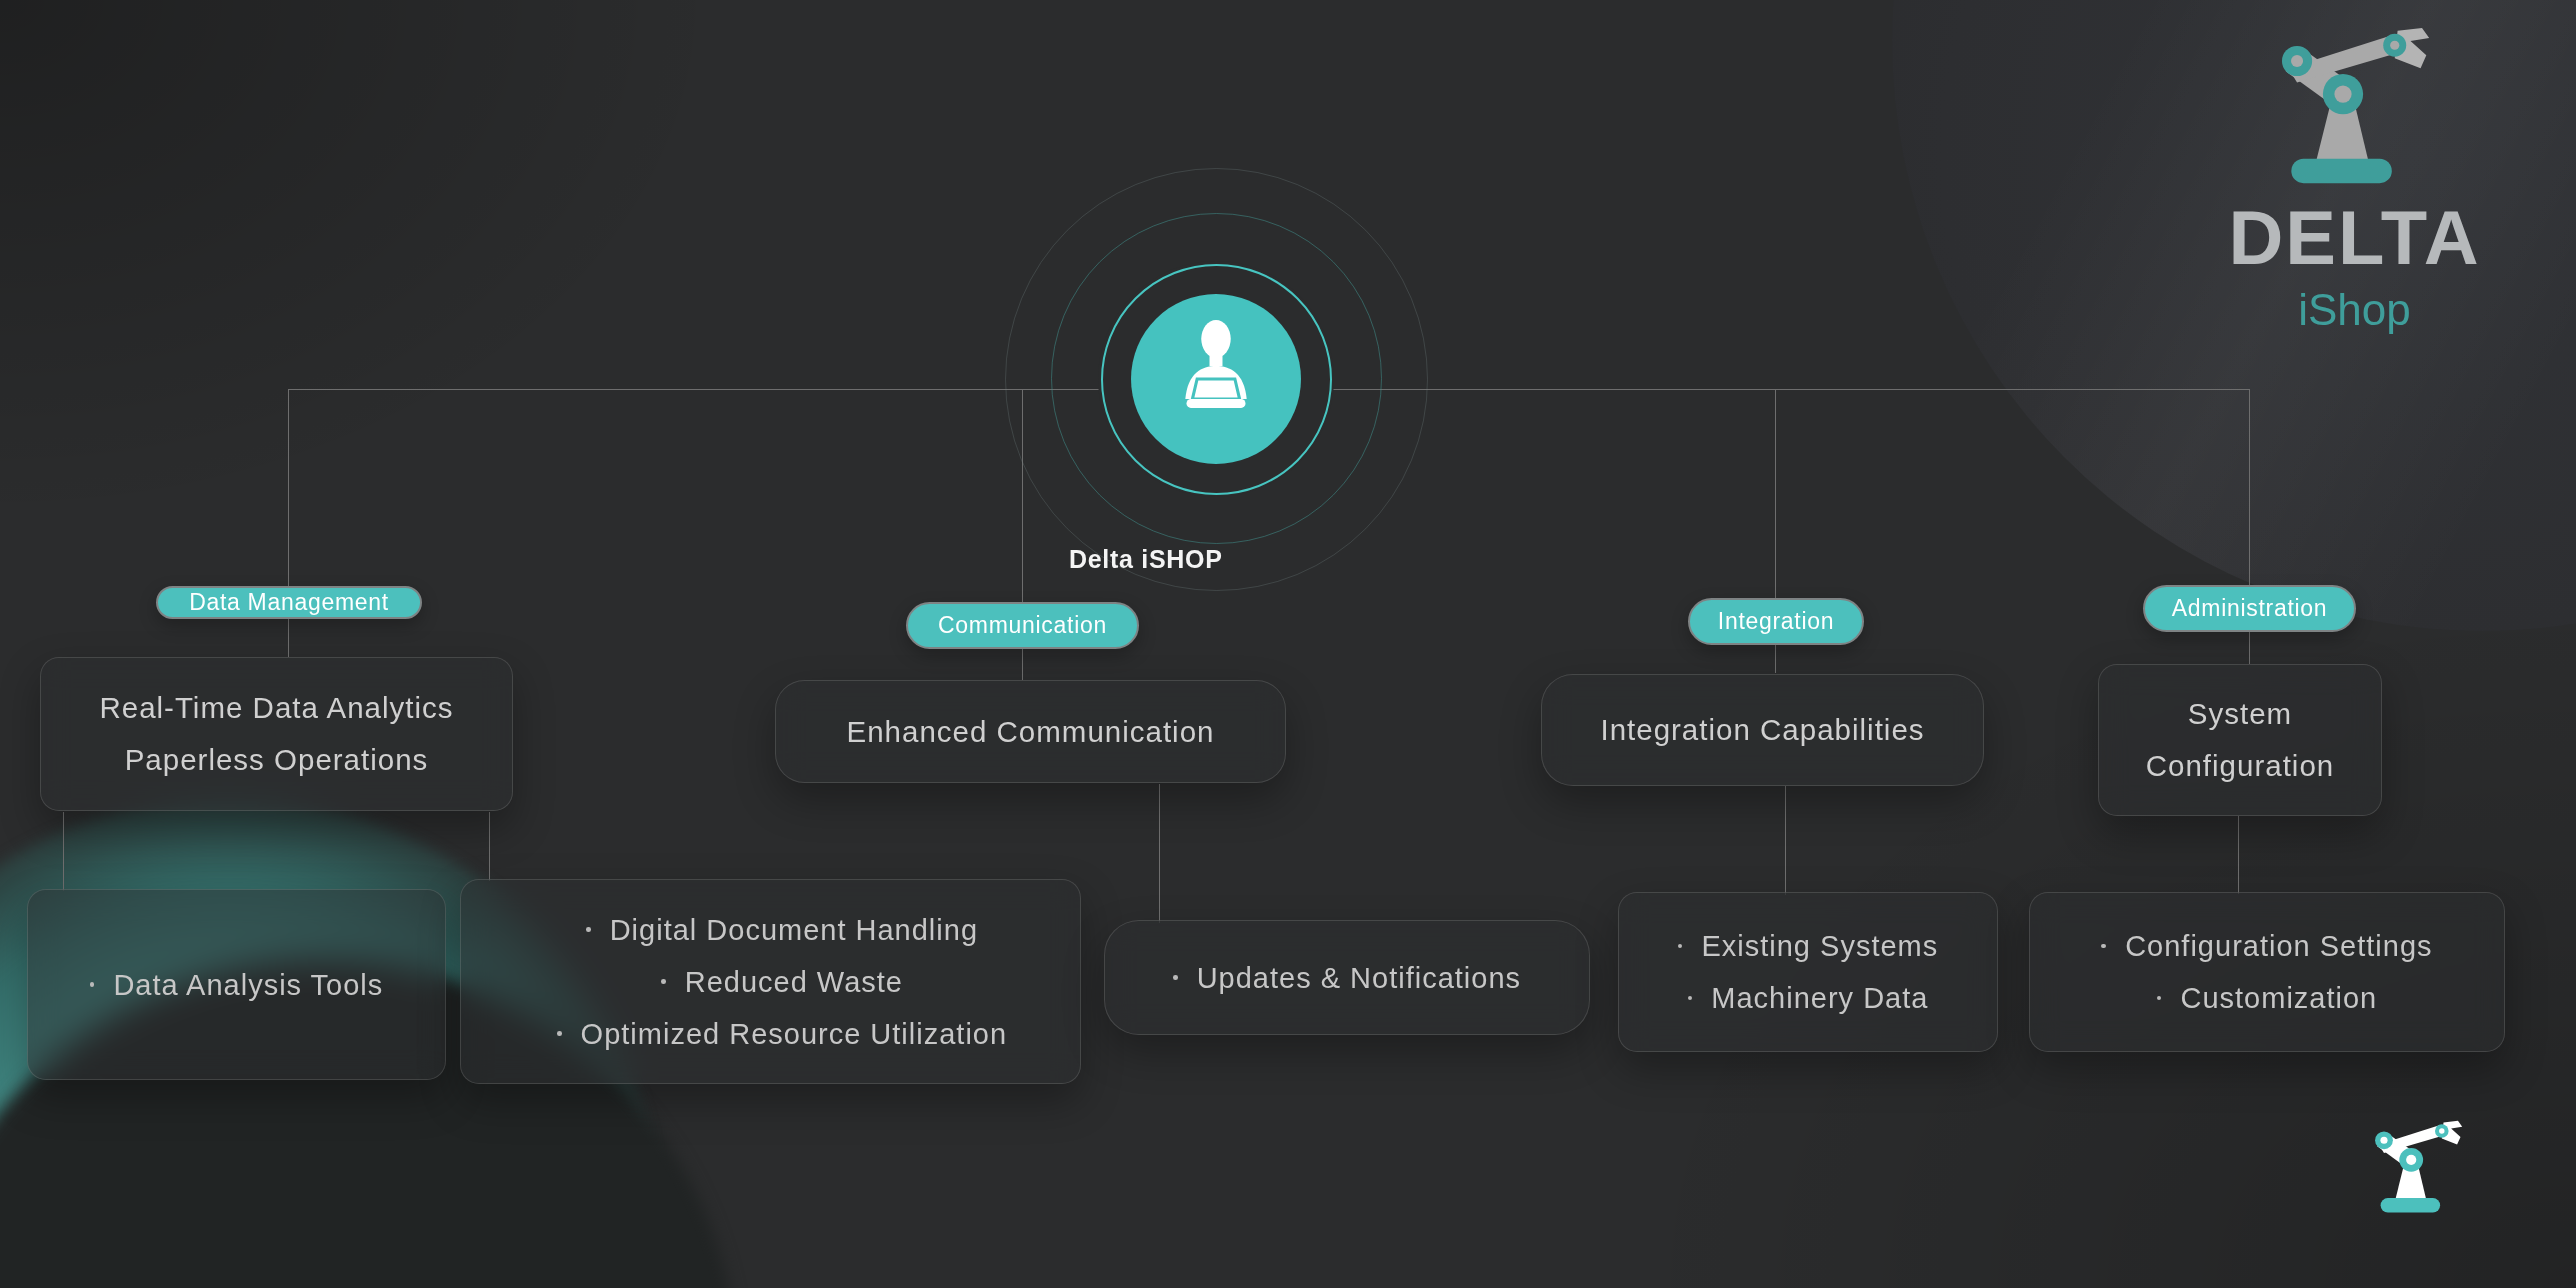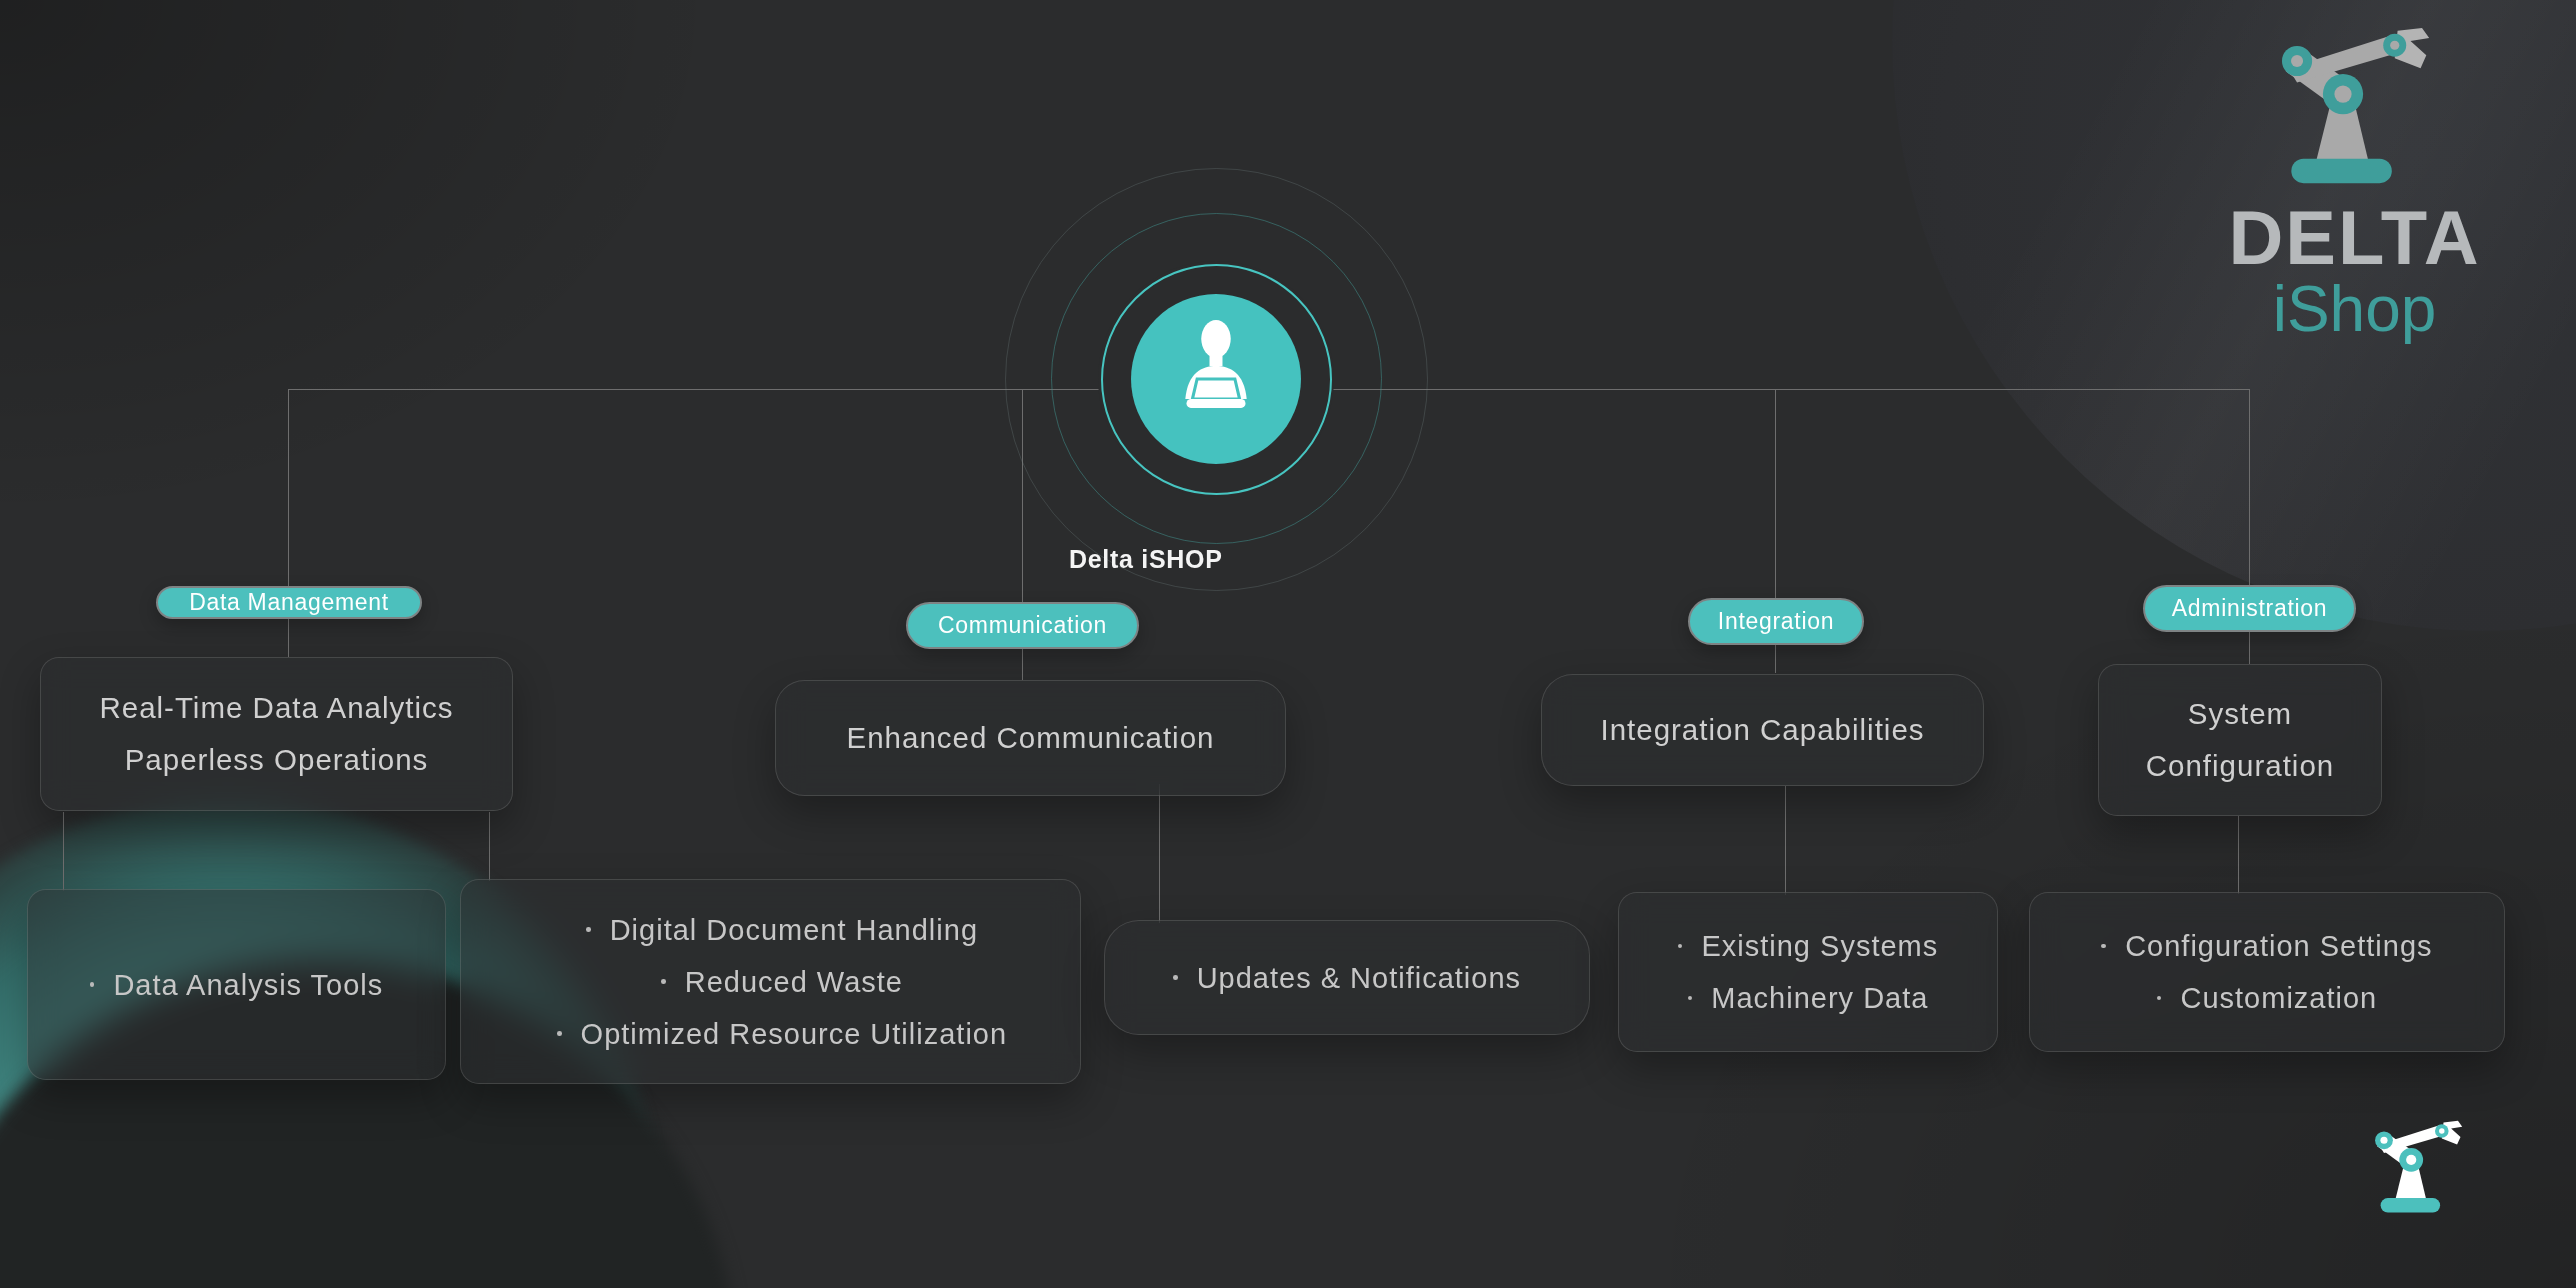--- a/index.html
+++ b/index.html
@@ -59,21 +59,21 @@
   }
   .bullet-row{
     display:flex;align-items:center;justify-content:center;gap:19px;
     font-size:29px;line-height:52px;color:#c7c7c7;letter-spacing:1px;font-weight:300;
   }
   .dot{width:4.7px;height:4.7px;border-radius:50%;background:#b9b9b9;flex:none;}
   
   .logo{position:absolute;left:2187px;top:28px;width:335px;text-align:center;}
   .logo svg{display:block;margin:0 auto;}
   .logo-brand{color:#b6b9bb;font-size:76px;font-weight:800;letter-spacing:2px;line-height:74px;margin-top:14.8px;}
-  .logo-product{color:#3f9e9b;font-size:64px;font-weight:400;line-height:67px;margin-top:1.3px;}
+  .logo-product{color:#3f9e9b;font-size:44px;font-weight:400;line-height:67px;margin-top:1.3px;}
   .watermark{position:absolute;left:2367px;top:1114px;width:102px;height:107px;}
 </style>
 </head>
 <body>
 
 <div id="canvas">
 
   <div class="bg-circle"></div>
   <div class="teal-disc"></div>
   <div class="dark-hole"></div>
@@ -105,21 +105,21 @@
 
   <div class="pill" style="left:156px;top:586px;width:266px;height:33px;">Data Management</div>
   <div class="pill" style="left:906px;top:602px;width:233px;height:47px;">Communication</div>
   <div class="pill" style="left:1688px;top:598px;width:176px;height:47px;">Integration</div>
   <div class="pill" style="left:2143px;top:585px;width:213px;height:47px;">Administration</div>
 
   <div class="glass" style="left:40px;top:657px;width:473px;height:154px;">
     <div class="bline">Real-Time Data Analytics</div>
     <div class="bline">Paperless Operations</div>
   </div>
-  <div class="glass" style="left:775px;top:680px;width:511px;height:116px;border-radius:29.5px;">
+  <div class="glass" style="left:775px;top:680px;width:511px;height:103px;border-radius:29.5px;">
     <div class="bline">Enhanced Communication</div>
   </div>
   <div class="glass" style="left:1541px;top:674px;width:443px;height:112px;border-radius:32px;">
     <div class="bline">Integration Capabilities</div>
   </div>
   <div class="glass" style="left:2098px;top:664px;width:284px;height:152px;">
     <div class="bline">System Configuration</div>
   </div>
 
   <div class="glass" style="left:27px;top:889px;width:419px;height:191px;">

